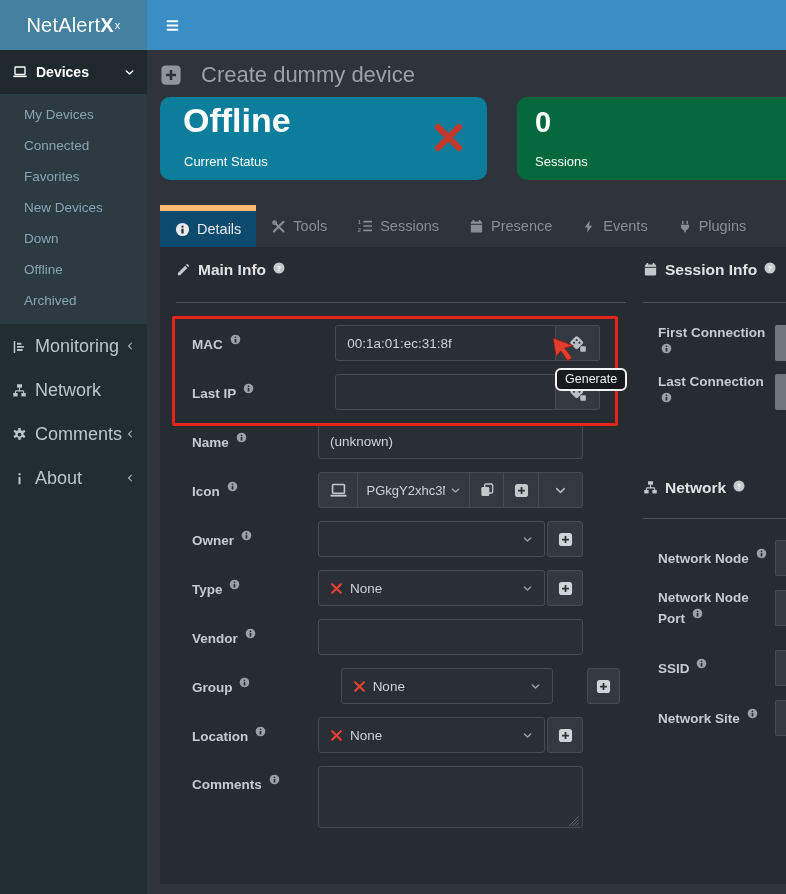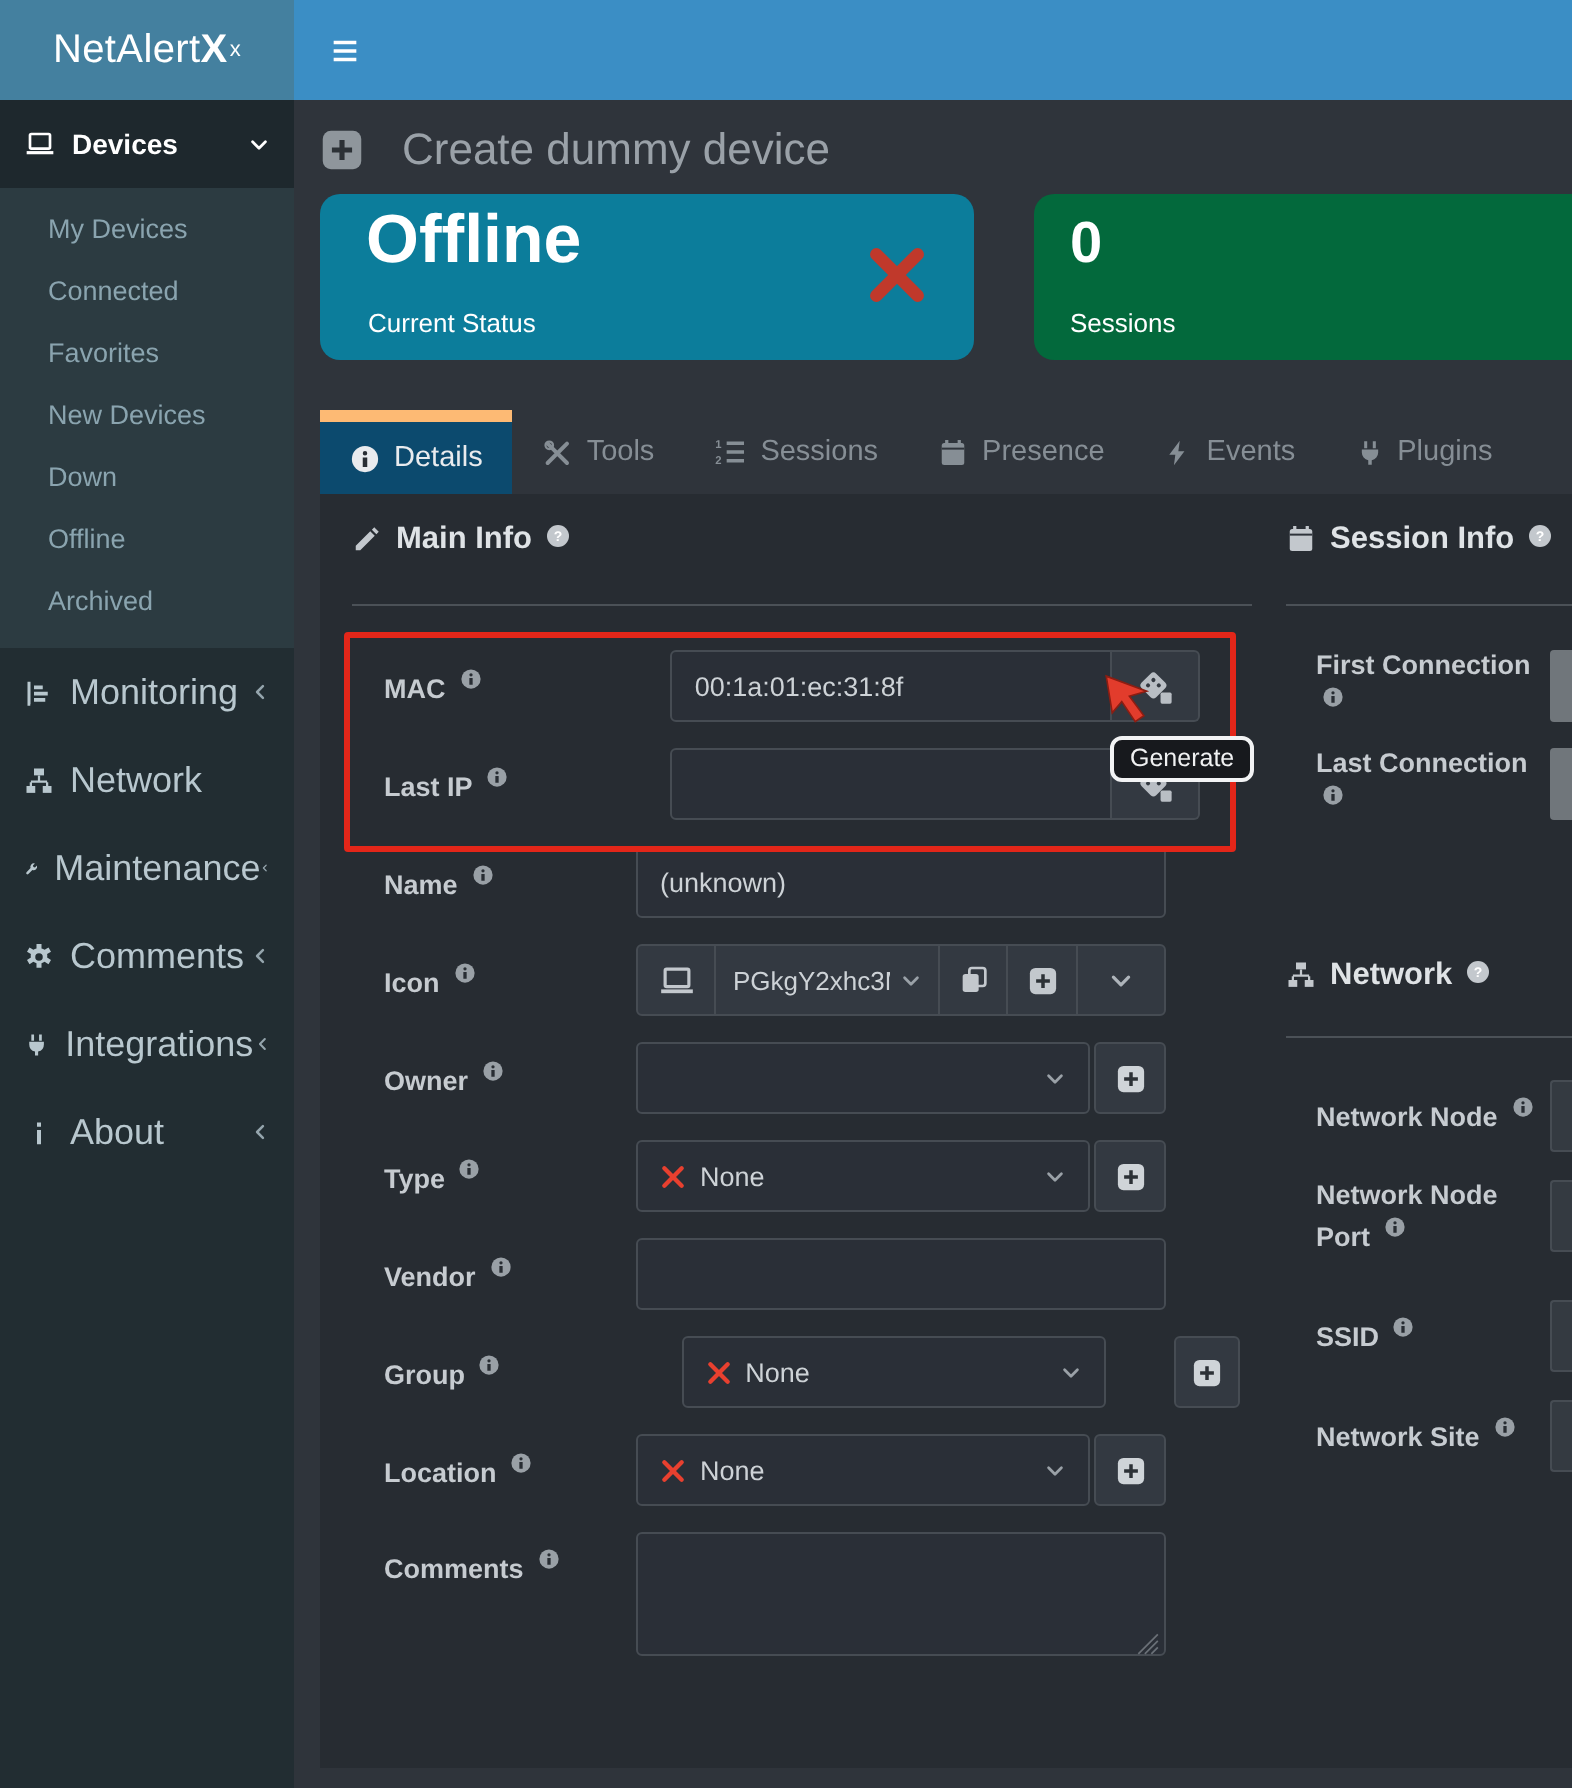--- a/index.html
+++ b/index.html
@@ -270,41 +270,23 @@
         </svg>
     </div>
     <div class="side-item">
       <svg class="ic" width="15" height="15">
           <use href="#i-sitemap"></use>
         </svg>
       <span class="lbl">Network</span>
     </div>
     <div class="side-item">
       <svg class="ic" width="15" height="15">
-          <use href="#i-wrench"></use>
-        </svg>
-      <span class="lbl">Maintenance</span>
-      <svg class="ic chev" width="10" height="10">
-          <use href="#i-chevleft"></use>
-        </svg>
-    </div>
-    <div class="side-item">
-      <svg class="ic" width="15" height="15">
           <use href="#i-gear"></use>
         </svg>
       <span class="lbl">Comments</span>
-      <svg class="ic chev" width="10" height="10">
-          <use href="#i-chevleft"></use>
-        </svg>
-    </div>
-    <div class="side-item">
-      <svg class="ic" width="15" height="15">
-          <use href="#i-plug"></use>
-        </svg>
-      <span class="lbl">Integrations</span>
       <svg class="ic chev" width="10" height="10">
           <use href="#i-chevleft"></use>
         </svg>
     </div>
     <div class="side-item">
       <svg class="ic" width="15" height="15">
           <use href="#i-info"></use>
         </svg>
       <span class="lbl">About</span>
       <svg class="ic chev" width="10" height="10">

